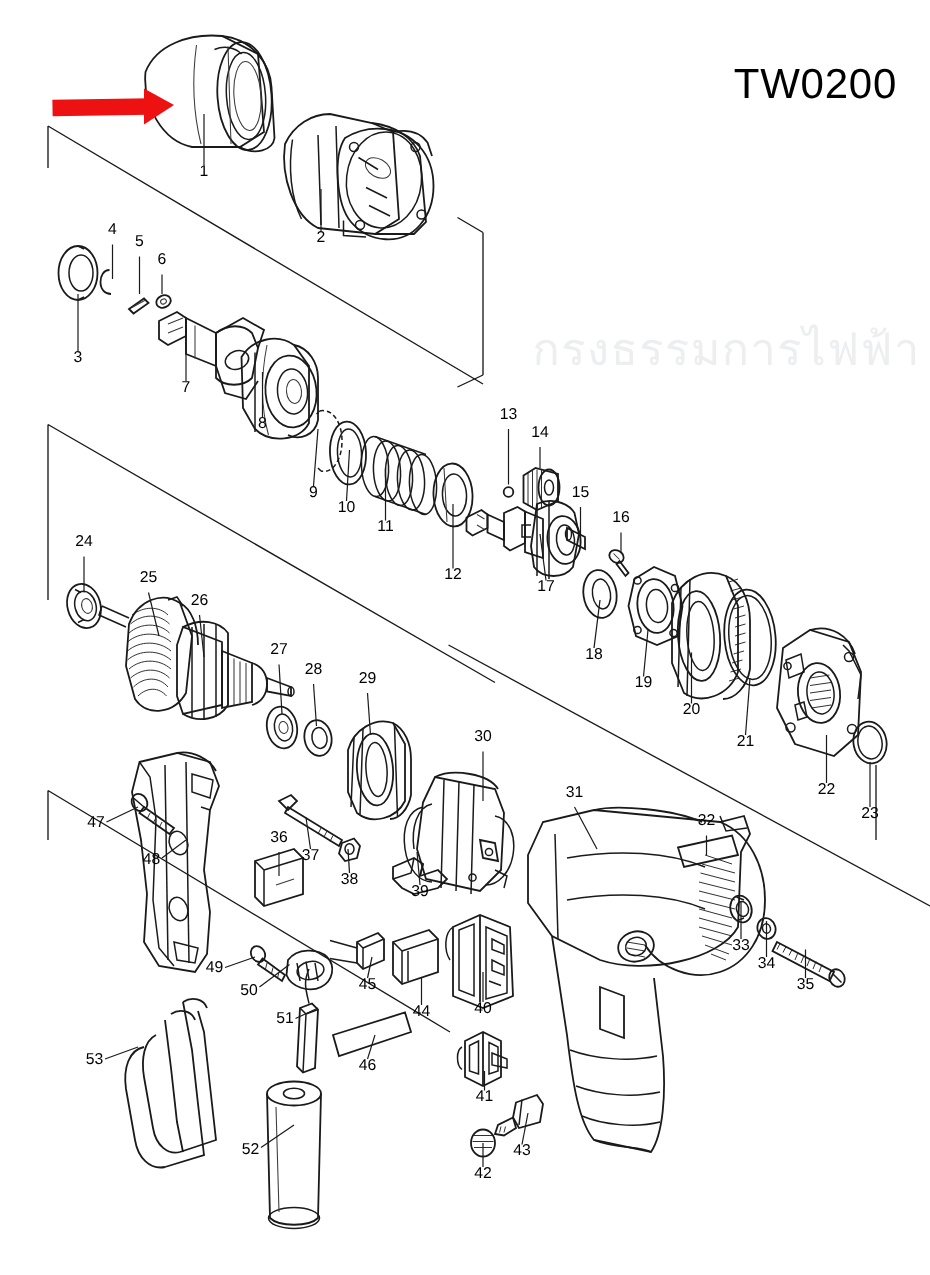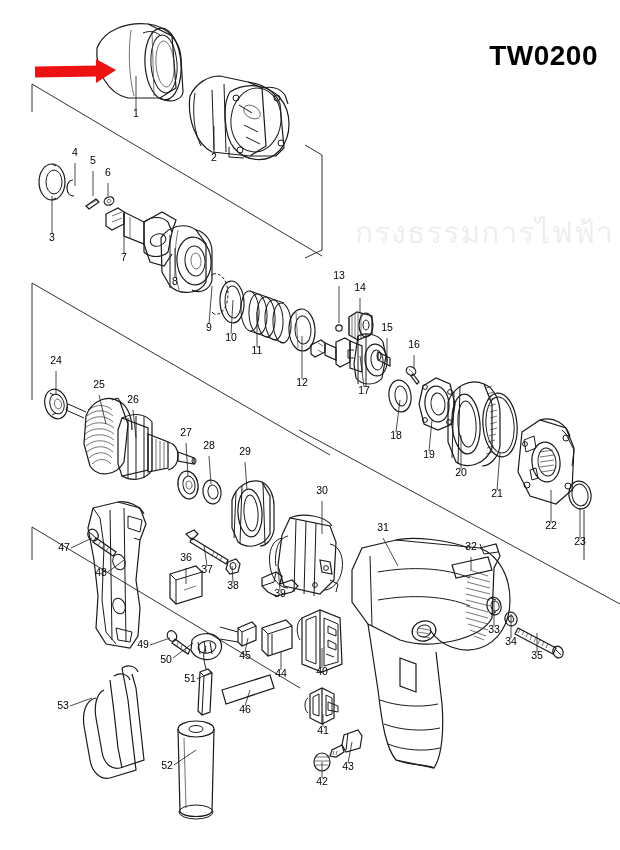--- a/index.html
+++ b/index.html
@@ -1,19 +1,19 @@
 <!DOCTYPE html>
 <html><head>
 <meta charset="utf-8">
 <style>
   html,body{margin:0;padding:0;background:#ffffff;}
   body{width:620px;height:850px;overflow:hidden;
        font-family:"Liberation Sans","DejaVu Sans",sans-serif;}
   #sheet{position:relative;width:620px;height:850px;background:#fff;}
-  #title{position:absolute;right:22px;top:42px;font-size:28px;font-weight:bold;
+  #title{position:absolute;right:22px;top:42px;font-size:28px;font-weight:normal;
          color:#000;letter-spacing:.5px;line-height:1;}
   svg{position:absolute;left:0;top:0;}
   .ln{fill:none;stroke:#1a1a1a;stroke-width:1;}
   .ln2{fill:none;stroke:#1a1a1a;stroke-width:1.2;}
   .thin{fill:none;stroke:#3a3a3a;stroke-width:.7;}
   .hatch{fill:none;stroke:#1a1a1a;stroke-width:.6;}
   .leader{fill:none;stroke:#1a1a1a;stroke-width:.8;}
   .brk{fill:none;stroke:#1a1a1a;stroke-width:.9;}
   .num{font-family:"Liberation Sans","DejaVu Sans",sans-serif;font-size:10.5px;fill:#000;text-anchor:middle;}
   .wm{font-family:"DejaVu Sans",sans-serif;font-size:30px;fill:#eceef0;letter-spacing:1px;}

